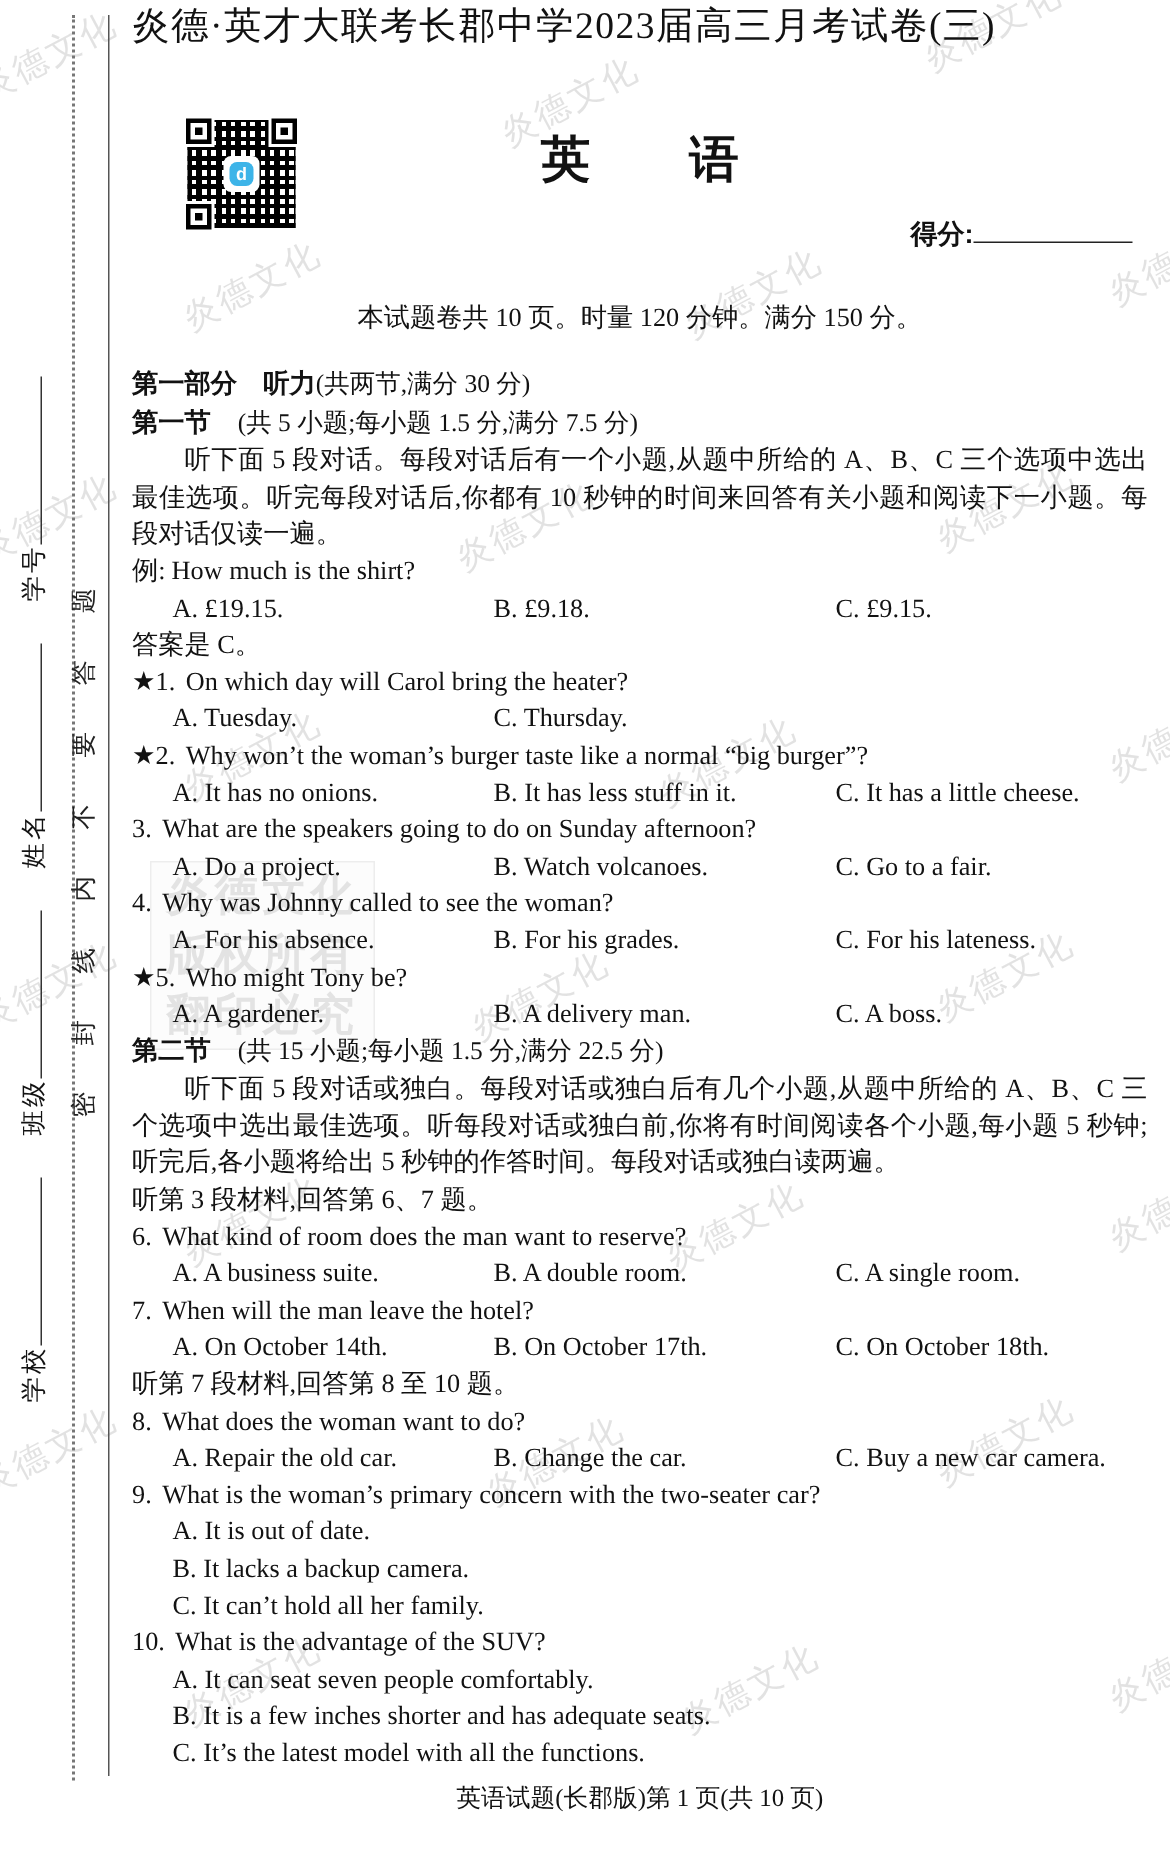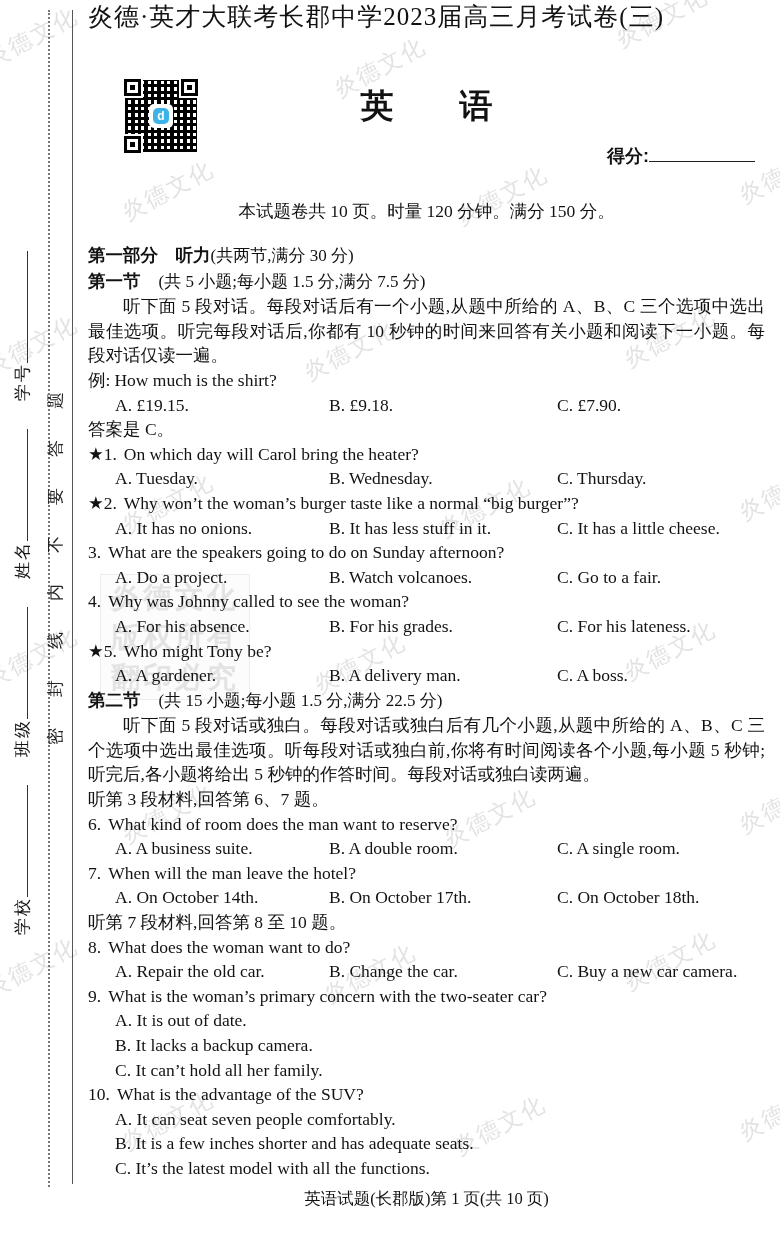--- a/index.html
+++ b/index.html
@@ -155,30 +155,29 @@
   </div>
 
   <div class="para">听下面 5 段对话。每段对话后有一个小题,从题中所给的 A、B、C 三个选项中选出最佳选项。听完每段对话后,你都有 10 秒钟的时间来回答有关小题和阅读下一小题。每段对话仅读一遍。</div>
 
   <div>
     <span class="exlabel">例:</span><span>How much is the shirt?</span>
   </div>
   <div class="opts3">
     <span>A. £19.15.</span>
     <span>B. £9.18.</span>
-    <span>C. £7.90.</span>
+    <span>C. £9.15.</span>
   </div>
   <div>答案是 C。</div>
 
   <div>
     <span>★</span><span class="qnum">1.</span><span>On which day will Carol bring the heater?</span>
   </div>
   <div class="opts3">
     <span>A. Tuesday.</span>
-    <span>B. Wednesday.</span>
     <span>C. Thursday.</span>
   </div>
 
   <div>
     <span>★</span><span class="qnum">2.</span><span>Why won’t the woman’s burger taste like a normal “big burger”?</span>
   </div>
   <div class="opts3">
     <span>A. It has no onions.</span>
     <span>B. It has less stuff in it.</span>
     <span>C. It has a little cheese.</span>

